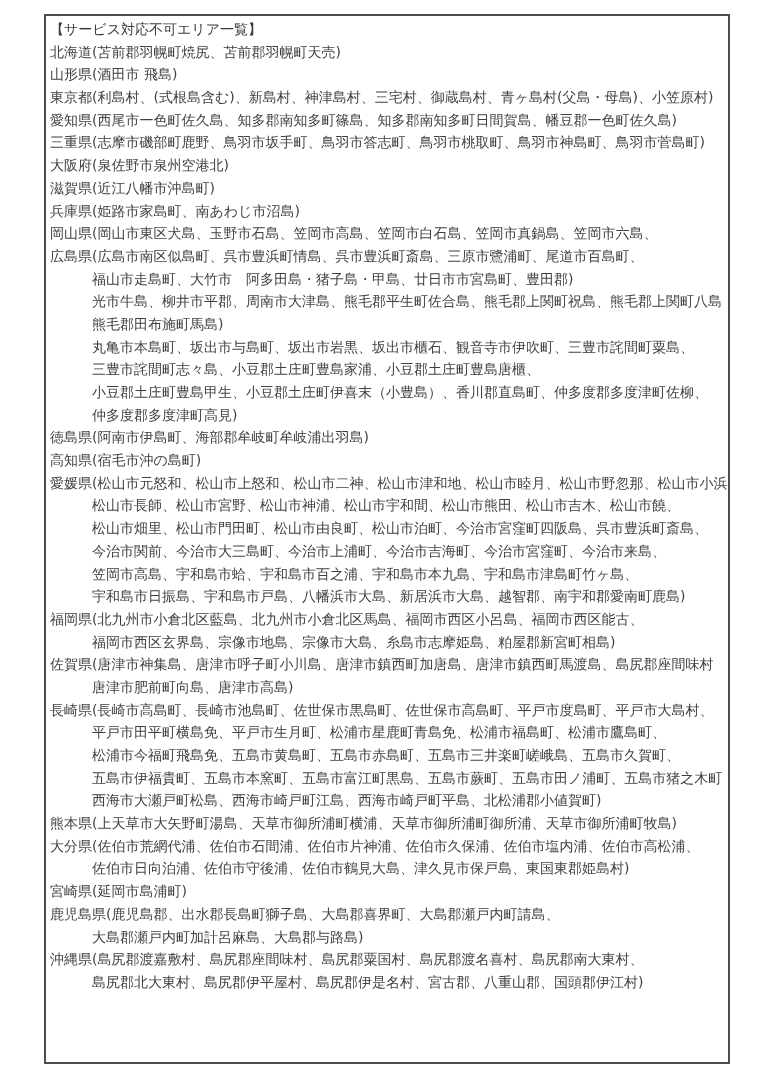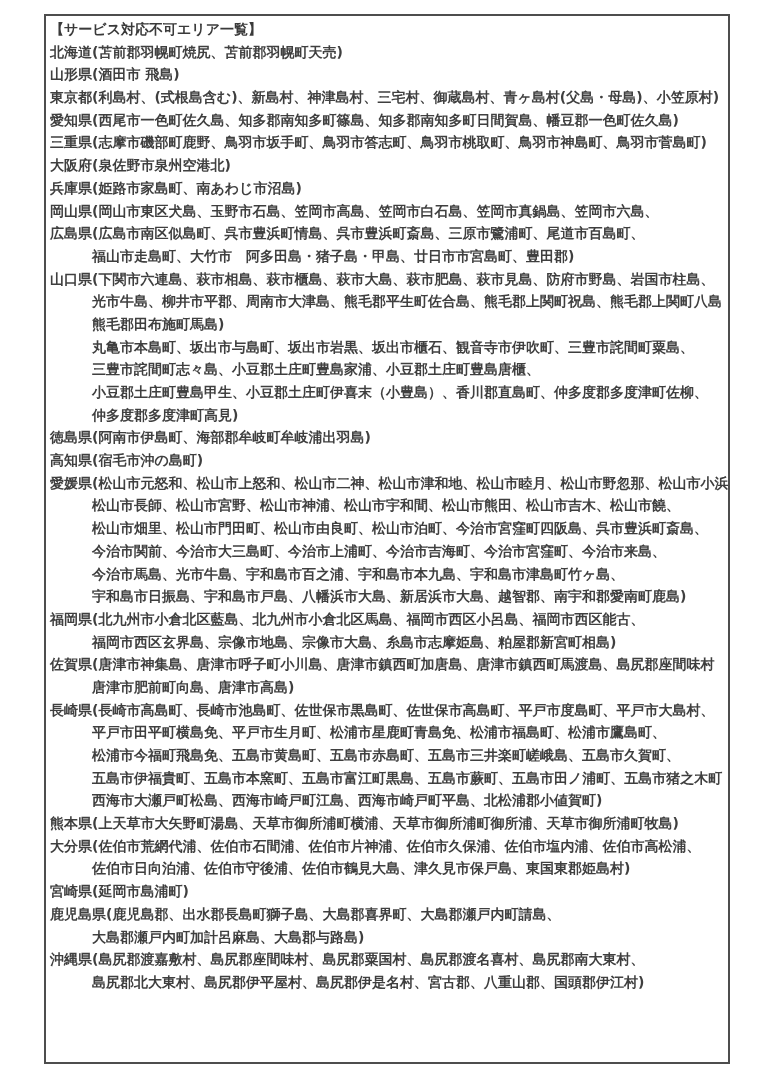--- a/index.html
+++ b/index.html
@@ -25,59 +25,58 @@
     padding: 2px 3px 0 4px;
     overflow: hidden;
   }
   .line {
     font-size: 14px;
     line-height: 22.7px;
     height: 22.7px;
     color: #3f3f3f;
     white-space: pre;
     letter-spacing: 0px;
-    font-weight: bold;
   }
   .line.cont {
     padding-left: 42px;
   }
   .line.title {
     color: #3a3a3a;
   }
 </style>
 </head>
 <body>
 
 <div class="list-box">
   <div class="line title">【サービス対応不可エリア一覧】</div>
   <div id="lines-container">
       <div class="line">北海道(苫前郡羽幌町焼尻、苫前郡羽幌町天売)</div>
       <div class="line">山形県(酒田市 飛島)</div>
       <div class="line">東京都(利島村、(式根島含む)、新島村、神津島村、三宅村、御蔵島村、青ヶ島村(父島・母島)、小笠原村)</div>
       <div class="line">愛知県(西尾市一色町佐久島、知多郡南知多町篠島、知多郡南知多町日間賀島、幡豆郡一色町佐久島)</div>
       <div class="line">三重県(志摩市磯部町鹿野、鳥羽市坂手町、鳥羽市答志町、鳥羽市桃取町、鳥羽市神島町、鳥羽市菅島町)</div>
       <div class="line">大阪府(泉佐野市泉州空港北)</div>
+      <div class="line">滋賀県(近江八幡市沖島町)</div>
       <div class="line">兵庫県(姫路市家島町、南あわじ市沼島)</div>
       <div class="line">岡山県(岡山市東区犬島、玉野市石島、笠岡市高島、笠岡市白石島、笠岡市真鍋島、笠岡市六島、</div>
       <div class="line">広島県(広島市南区似島町、呉市豊浜町情島、呉市豊浜町斎島、三原市鷺浦町、尾道市百島町、</div>
       <div class="line cont">福山市走島町、大竹市　阿多田島・猪子島・甲島、廿日市市宮島町、豊田郡)</div>
-      <div class="line">山口県(下関市六連島、萩市相島、萩市櫃島、萩市大島、萩市肥島、萩市見島、防府市野島、岩国市柱島、</div>
       <div class="line cont">光市牛島、柳井市平郡、周南市大津島、熊毛郡平生町佐合島、熊毛郡上関町祝島、熊毛郡上関町八島</div>
       <div class="line cont">熊毛郡田布施町馬島)</div>
       <div class="line cont">丸亀市本島町、坂出市与島町、坂出市岩黒、坂出市櫃石、観音寺市伊吹町、三豊市詫間町粟島、</div>
       <div class="line cont">三豊市詫間町志々島、小豆郡土庄町豊島家浦、小豆郡土庄町豊島唐櫃、</div>
       <div class="line cont">小豆郡土庄町豊島甲生、小豆郡土庄町伊喜末（小豊島）、香川郡直島町、仲多度郡多度津町佐柳、</div>
       <div class="line cont">仲多度郡多度津町高見)</div>
       <div class="line">徳島県(阿南市伊島町、海部郡牟岐町牟岐浦出羽島)</div>
       <div class="line">高知県(宿毛市沖の島町)</div>
       <div class="line">愛媛県(松山市元怒和、松山市上怒和、松山市二神、松山市津和地、松山市睦月、松山市野忽那、松山市小浜</div>
       <div class="line cont">松山市長師、松山市宮野、松山市神浦、松山市宇和間、松山市熊田、松山市吉木、松山市饒、</div>
       <div class="line cont">松山市畑里、松山市門田町、松山市由良町、松山市泊町、今治市宮窪町四阪島、呉市豊浜町斎島、</div>
       <div class="line cont">今治市関前、今治市大三島町、今治市上浦町、今治市吉海町、今治市宮窪町、今治市来島、</div>
-      <div class="line cont">今治市馬島、光市牛島、宇和島市百之浦、宇和島市本九島、宇和島市津島町竹ヶ島、</div>
+      <div class="line cont">笠岡市高島、宇和島市蛤、宇和島市百之浦、宇和島市本九島、宇和島市津島町竹ヶ島、</div>
       <div class="line cont">宇和島市日振島、宇和島市戸島、八幡浜市大島、新居浜市大島、越智郡、南宇和郡愛南町鹿島)</div>
       <div class="line">福岡県(北九州市小倉北区藍島、北九州市小倉北区馬島、福岡市西区小呂島、福岡市西区能古、</div>
       <div class="line cont">福岡市西区玄界島、宗像市地島、宗像市大島、糸島市志摩姫島、粕屋郡新宮町相島)</div>
       <div class="line">佐賀県(唐津市神集島、唐津市呼子町小川島、唐津市鎮西町加唐島、唐津市鎮西町馬渡島、島尻郡座間味村</div>
       <div class="line cont">唐津市肥前町向島、唐津市高島)</div>
       <div class="line">長崎県(長崎市高島町、長崎市池島町、佐世保市黒島町、佐世保市高島町、平戸市度島町、平戸市大島村、</div>
       <div class="line cont">平戸市田平町横島免、平戸市生月町、松浦市星鹿町青島免、松浦市福島町、松浦市鷹島町、</div>
       <div class="line cont">松浦市今福町飛島免、五島市黄島町、五島市赤島町、五島市三井楽町嵯峨島、五島市久賀町、</div>
       <div class="line cont">五島市伊福貴町、五島市本窯町、五島市富江町黒島、五島市蕨町、五島市田ノ浦町、五島市猪之木町</div>
       <div class="line cont">西海市大瀬戸町松島、西海市崎戸町江島、西海市崎戸町平島、北松浦郡小値賀町)</div>

